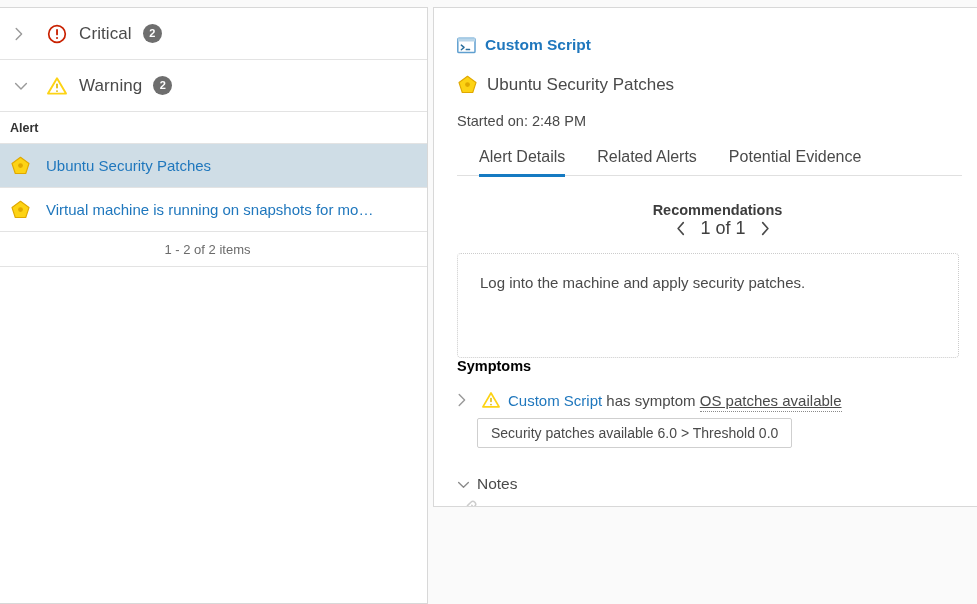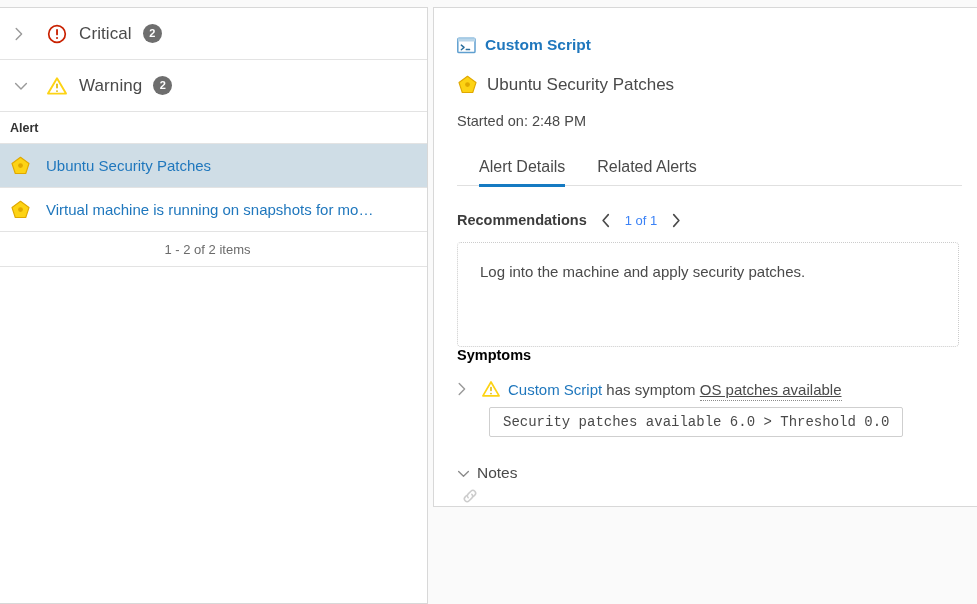--- a/index.html
+++ b/index.html
@@ -173,21 +173,21 @@
     color: #4a4a4a;
   }
 
   .rp-started {
     margin-top: 18px;
     font-size: 14.5px;
     color: #4a4a4a;
   }
 
   .tabs {
-    margin-top: 29px;
+    margin-top: 19px;
     display: flex;
     align-items: flex-start;
     border-bottom: 1px solid #e0e0e0;
     width: 505px;
     box-sizing: border-box;
   }
   .tab {
     font-size: 16px;
     color: #4a4a4a;
     padding: 0 16px 9px 16px;
@@ -204,41 +204,42 @@
     bottom: -2px;
     height: 3px;
     background: #157ac2;
   }
   .tab:first-child.active::after { left: 0; right: 16px; }
 
   .rec-head {
     display: flex;
     align-items: center;
     margin-top: 26px;
+    flex-direction: column;
   }
   .rec-head .rec-label {
     font-size: 14.5px;
     font-weight: bold;
     color: #3d3d3d;
   }
   .rec-nav {
     display: flex;
     align-items: center;
     margin-left: 11px;
     color: #4a4a4a;
   }
   .rec-arrow {
     cursor: pointer;
     display: flex;
     align-items: center;
     padding: 0 3px;
   }
   .rec-count {
-    font-size: 13px;
-    color: #3b82f6;
+    font-size: 18px;
+    color: #404040;
     padding: 0 11px;
     white-space: nowrap;
   }
 
   .rec-box {
     margin-top: 14px;
     width: 502px;
     height: 105px;
     border: 1px dotted #cccccc;
     border-radius: 4px;
@@ -286,22 +287,21 @@
   .sym-metric {
     color: #4a4a4a;
     text-decoration: underline;
     border-bottom: 1px dotted #8a8a8a;
     padding-bottom: 2px;
     cursor: pointer;
   }
 
   .sym-badge-wrap {
     margin-top: 9px;
-    margin-left: 32px;
-    font-family: Liberation Mono, monospace;
+    margin-left: 20px;
   }
   .sym-badge {
     display: inline-block;
     border: 1px solid #cfcfcf;
     border-radius: 2px;
     padding: 6px 13px;
     font-size: 14px;
     color: #4a4a4a;
     background: #ffffff;
     white-space: nowrap;
@@ -424,20 +424,23 @@
     </div>
 
     <div class="rp-started">Started on: 2:48 PM</div>
 
     <div class="tabs">
       <div class="tab active">
         <span>Alert Details</span>
       </div>
       <div class="tab">
         <span>Related Alerts</span>
+      </div>
+      <div class="tab">
+        <span>Potential Evidence</span>
       </div>
     </div>
 
     <div class="rec-head">
       <span class="rec-label">Recommendations</span>
       <span class="rec-nav">
         <span class="rec-arrow">
           <svg width="10" height="15" viewBox="0 0 10 15" aria-hidden="true">
             <path d="M7.3 1.6 L2.1 7.5 L7.3 13.4" fill="none" stroke="#4a4a4a" stroke-width="1.6" stroke-linecap="round" stroke-linejoin="round"></path>
           </svg>

